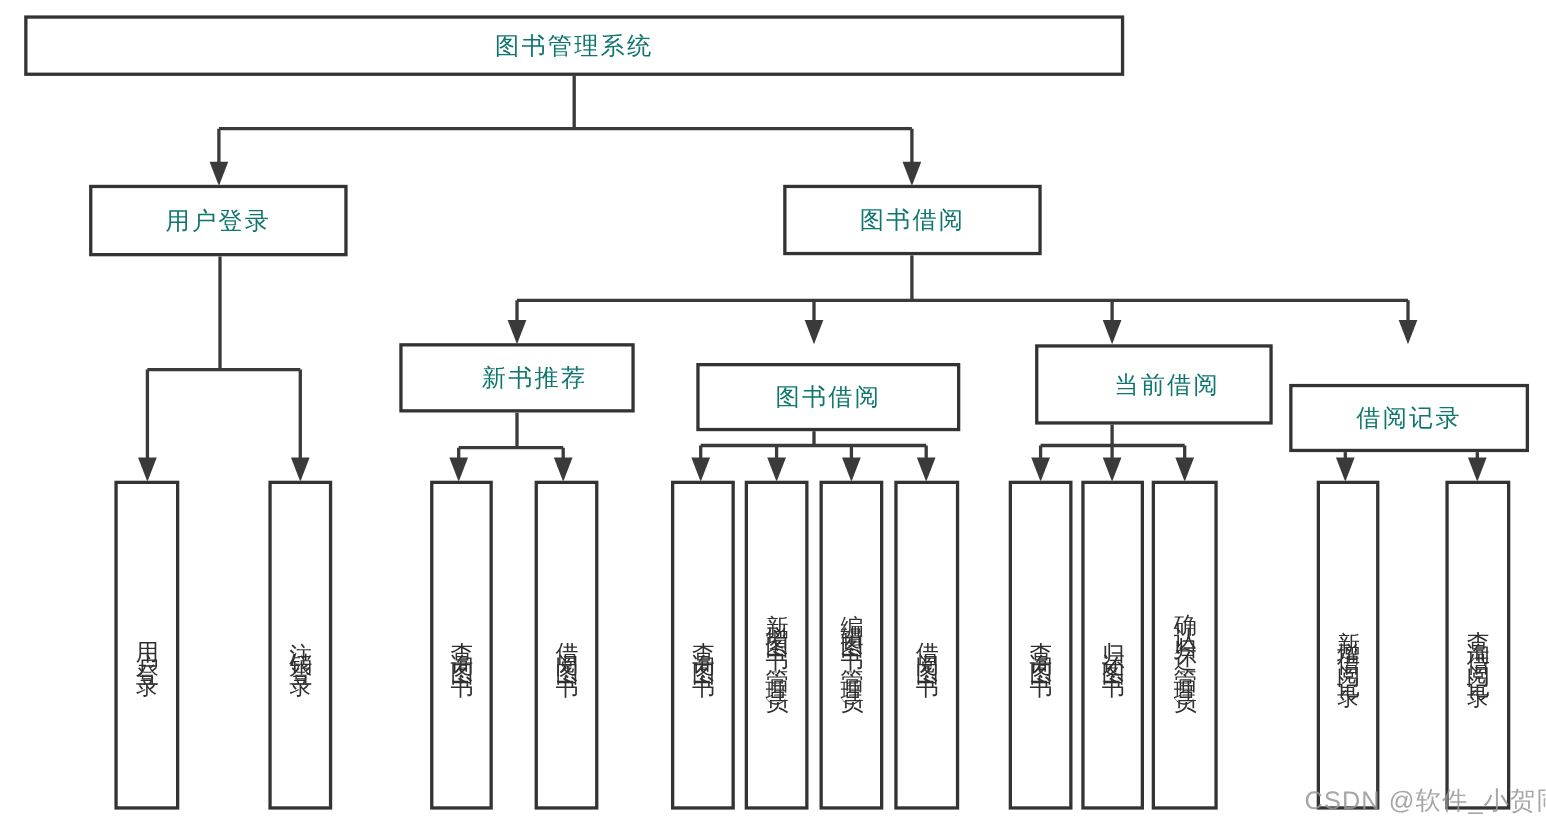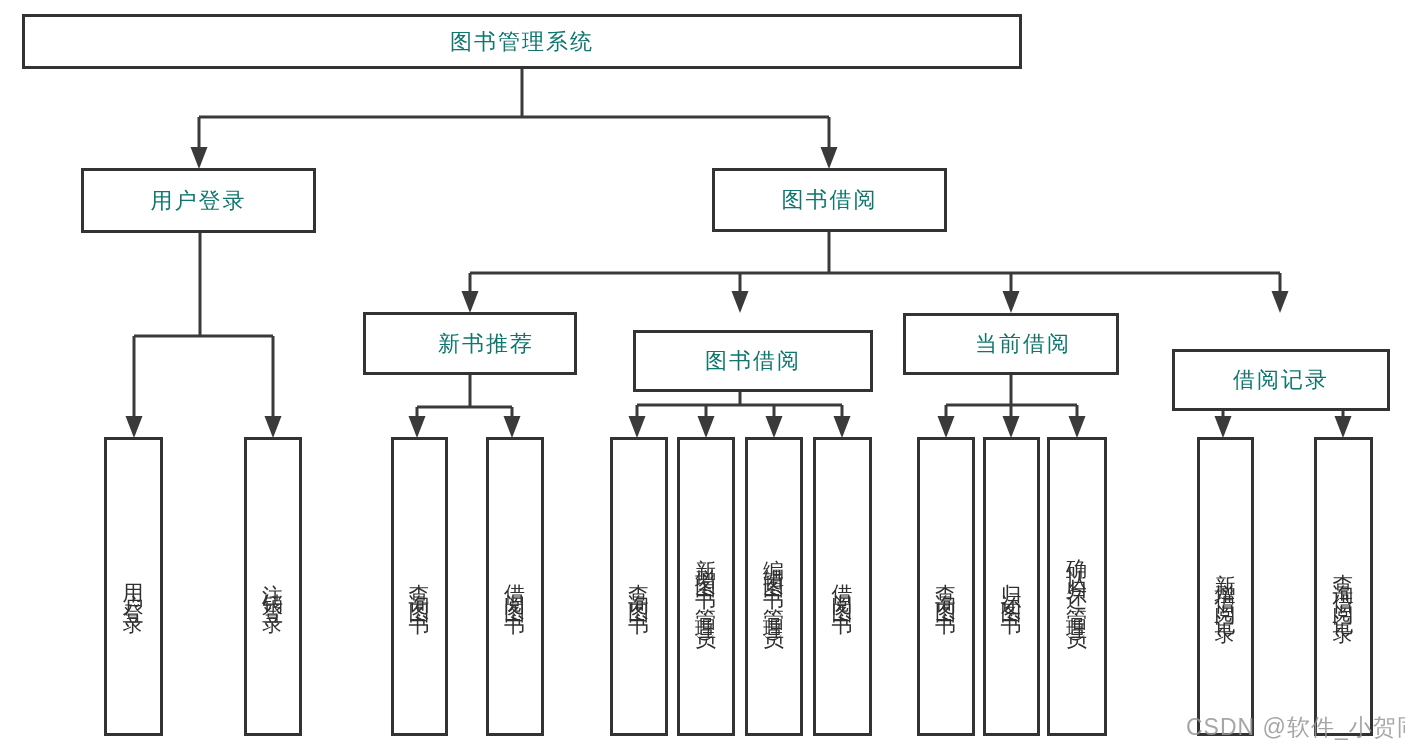--- a/index.html
+++ b/index.html
@@ -111,21 +111,21 @@
   <div class="hbox" style="left:712px;top:168px;width:235px;height:64px;">
     <span>图书借阅</span>
   </div>
 
   <div class="hbox" style="left:363px;top:312px;width:214px;height:63px;padding-left:32px;">
     <span>新书推荐</span>
   </div>
   <div class="hbox" style="left:633px;top:330px;width:240px;height:62px;">
     <span>图书借阅</span>
   </div>
-  <div class="hbox" style="left:903px;top:313px;width:216px;height:62px;padding-left:24px;">
+  <div class="hbox" style="left:941px;top:313px;width:216px;height:73px;padding-left:24px;">
     <span>当前借阅</span>
   </div>
   <div class="hbox" style="left:1172px;top:313px;width:218px;height:62px;margin-top:36px;">
     <span>借阅记录</span>
   </div>
 
   <div class="vbox" style="left:104px;width:59px;">
     <span>用户登录</span>
   </div>
   <div class="vbox" style="left:244px;width:58px;">

